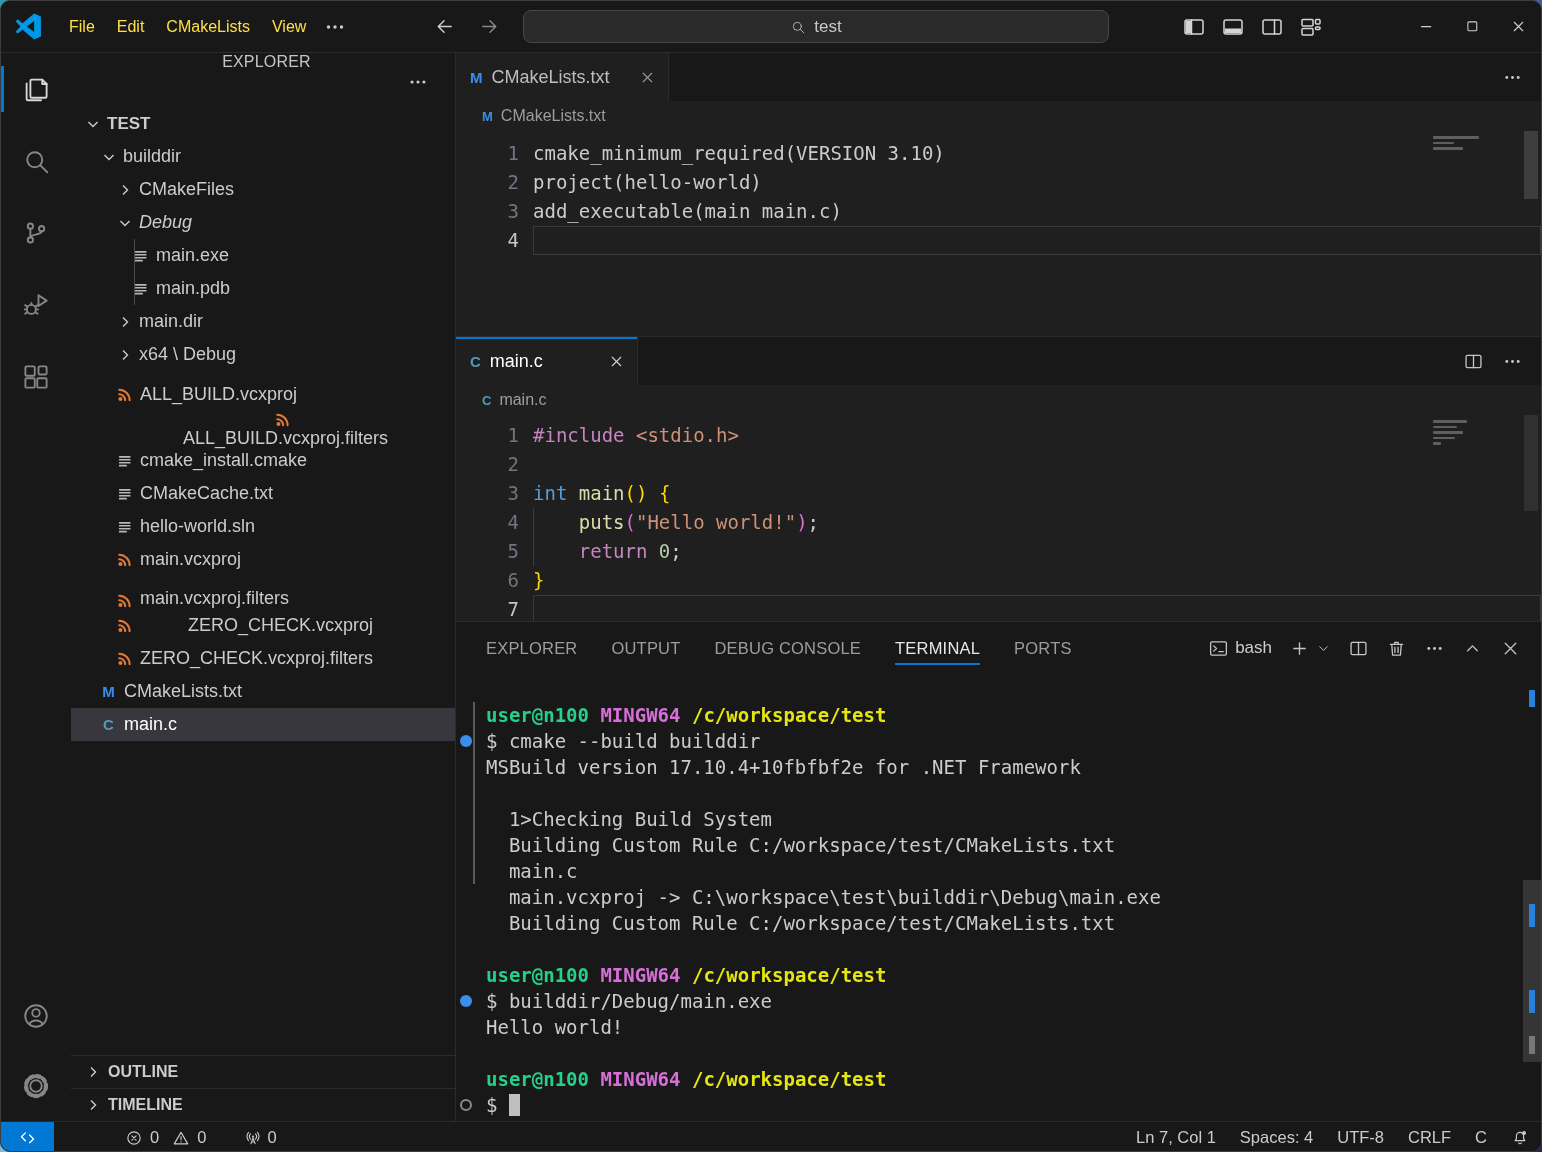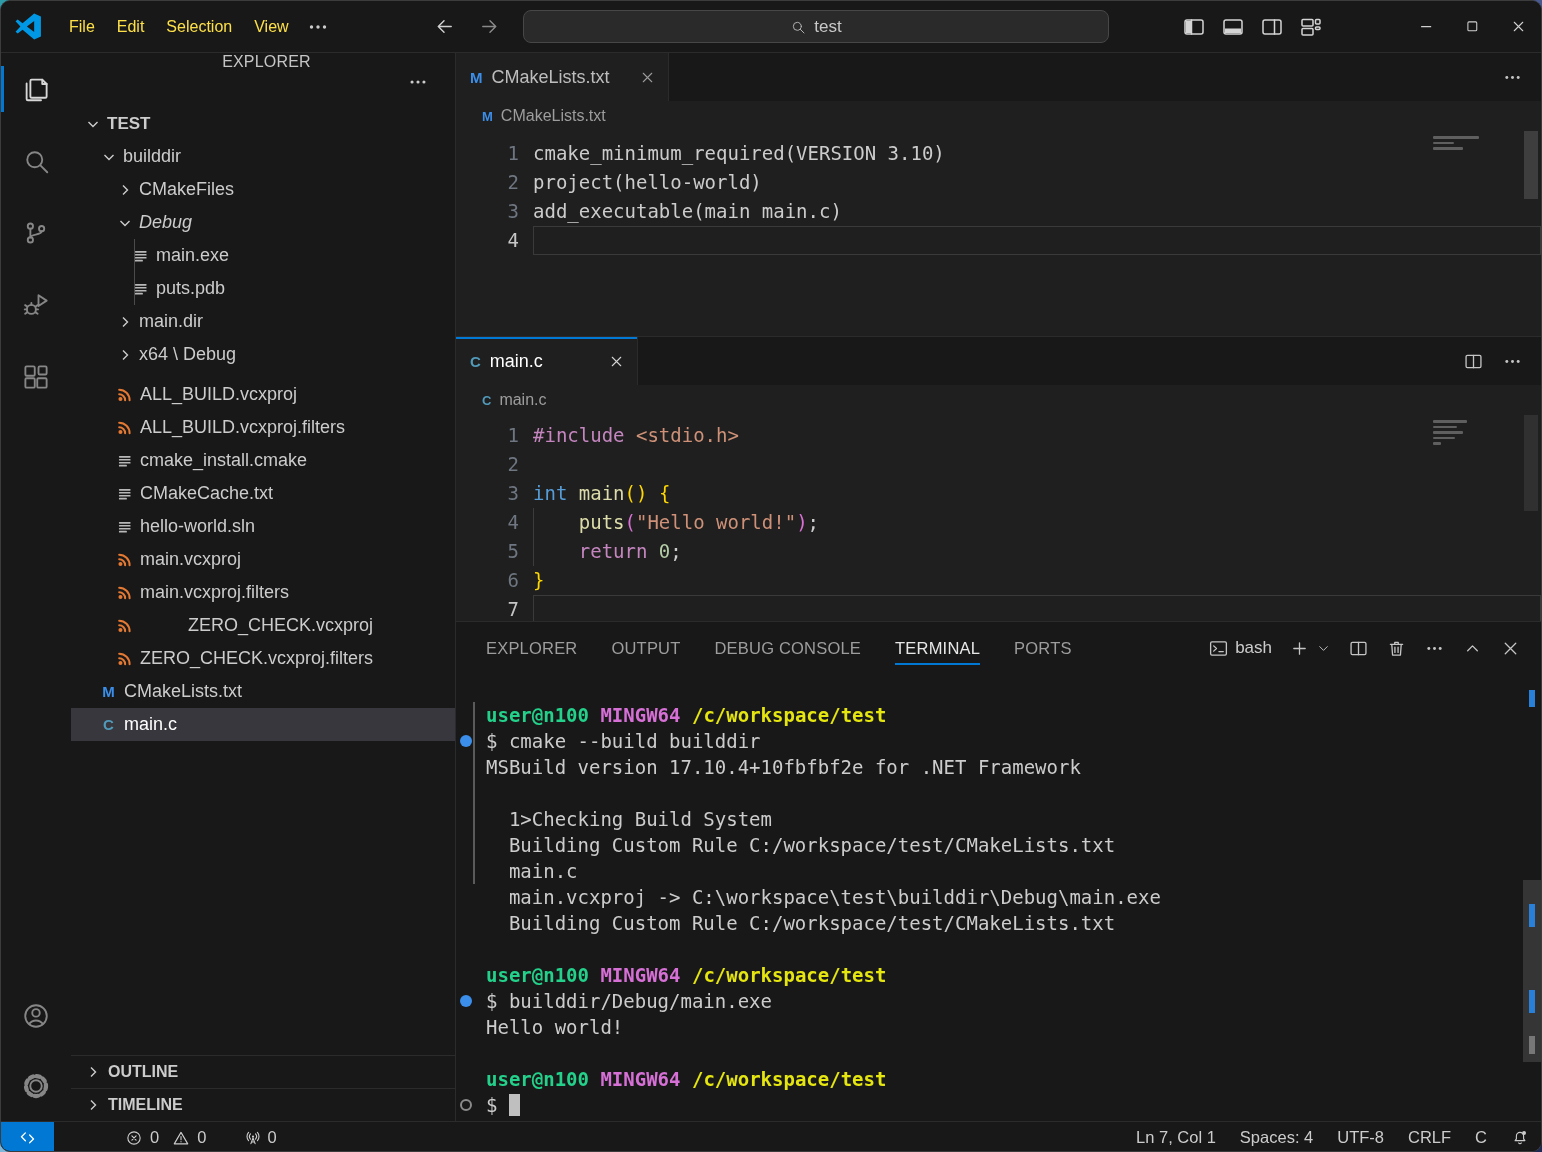--- a/index.html
+++ b/index.html
@@ -146,21 +146,21 @@
 
   <header class="titlebar">
     <span class="logo">
       <svg viewBox="0 0 100 100">
           <path fill="#0098e4" d="M71 2 L96 13 L96 87 L71 98 L28 62 L10 76 L2 69 L20 50 L2 31 L10 24 L28 38 Z M71 30 L44 50 L71 70 Z"></path>
         </svg>
     </span>
     <nav class="menus">
         <span class="menu-item">File</span>
         <span class="menu-item">Edit</span>
-        <span class="menu-item">Selection</span>
+        <span class="menu-item">CMakeLists</span>
         <span class="menu-item">View</span>
       </nav>
     <span class="menu-more">
         <svg viewBox="0 0 24 24" fill="none" stroke="currentColor" stroke-width="1.5" stroke-linecap="round" stroke-linejoin="round">
           <circle cx="5.5" cy="12" r="1.7" fill="currentColor" stroke="none"></circle>
           <circle cx="12" cy="12" r="1.7" fill="currentColor" stroke="none"></circle>
           <circle cx="18.5" cy="12" r="1.7" fill="currentColor" stroke="none"></circle>
         </svg>
       </span>
     <div class="nav-arrows">
@@ -359,21 +359,21 @@
               </svg>
             </span>
             <span class="tlabel">main.exe</span>
           </div>
           <div class="tree-row" style="padding-left: 61px;">
             <span class="ficon">
               <svg viewBox="0 0 16 16" fill="none" stroke="#b8b8b8" stroke-width="1.6" stroke-linecap="round">
                 <path d="M3.5 4.5h9.5M3.5 7.3h9.5M3.5 10.1h9.5M3.5 12.9h6"></path>
               </svg>
             </span>
-            <span class="tlabel">puts.pdb</span>
+            <span class="tlabel">main.pdb</span>
           </div>
           <div class="tree-row" style="padding-left: 46px;">
             <span class="twisty">
               <svg viewBox="0 0 16 16" fill="none" stroke="currentColor" stroke-width="1.4">
                 <path d="M6 3.5L10.5 8 6 12.5"></path>
               </svg>
             </span>
             <span class="tlabel">main.dir</span>
           </div>
           <div class="tree-row" style="padding-left: 46px;">
@@ -386,21 +386,21 @@
           </div>
           <div class="tree-row" style="padding-left: 45px; margin-top: 7px;">
             <span class="ficon">
               <svg viewBox="0 0 16 16">
                 <circle cx="4.2" cy="12.2" r="1.9" fill="#e37933"></circle>
                 <path d="M3 7.7a5.6 5.6 0 0 1 5.6 5.6M3 3.5a9.8 9.8 0 0 1 9.8 9.8" stroke="#e37933" stroke-width="1.9" fill="none" stroke-linecap="round"></path>
               </svg>
             </span>
             <span class="tlabel">ALL_BUILD.vcxproj</span>
           </div>
-          <div class="tree-row" style="padding-left: 45px;">
+          <div class="tree-row" style="padding-left: 45px; flex-direction: column;">
             <span class="ficon">
               <svg viewBox="0 0 16 16">
                 <circle cx="4.2" cy="12.2" r="1.9" fill="#e37933"></circle>
                 <path d="M3 7.7a5.6 5.6 0 0 1 5.6 5.6M3 3.5a9.8 9.8 0 0 1 9.8 9.8" stroke="#e37933" stroke-width="1.9" fill="none" stroke-linecap="round"></path>
               </svg>
             </span>
             <span class="tlabel">ALL_BUILD.vcxproj.filters</span>
           </div>
           <div class="tree-row" style="padding-left: 45px;">
             <span class="ficon">
@@ -428,21 +428,21 @@
           </div>
           <div class="tree-row" style="padding-left: 45px;">
             <span class="ficon">
               <svg viewBox="0 0 16 16">
                 <circle cx="4.2" cy="12.2" r="1.9" fill="#e37933"></circle>
                 <path d="M3 7.7a5.6 5.6 0 0 1 5.6 5.6M3 3.5a9.8 9.8 0 0 1 9.8 9.8" stroke="#e37933" stroke-width="1.9" fill="none" stroke-linecap="round"></path>
               </svg>
             </span>
             <span class="tlabel">main.vcxproj</span>
           </div>
-          <div class="tree-row" style="padding-left: 45px;">
+          <div class="tree-row" style="padding-left: 45px; align-items: flex-end;">
             <span class="ficon">
               <svg viewBox="0 0 16 16">
                 <circle cx="4.2" cy="12.2" r="1.9" fill="#e37933"></circle>
                 <path d="M3 7.7a5.6 5.6 0 0 1 5.6 5.6M3 3.5a9.8 9.8 0 0 1 9.8 9.8" stroke="#e37933" stroke-width="1.9" fill="none" stroke-linecap="round"></path>
               </svg>
             </span>
             <span class="tlabel">main.vcxproj.filters</span>
           </div>
           <div class="tree-row" style="padding-left: 45px; gap: 48px;">
             <span class="ficon">

